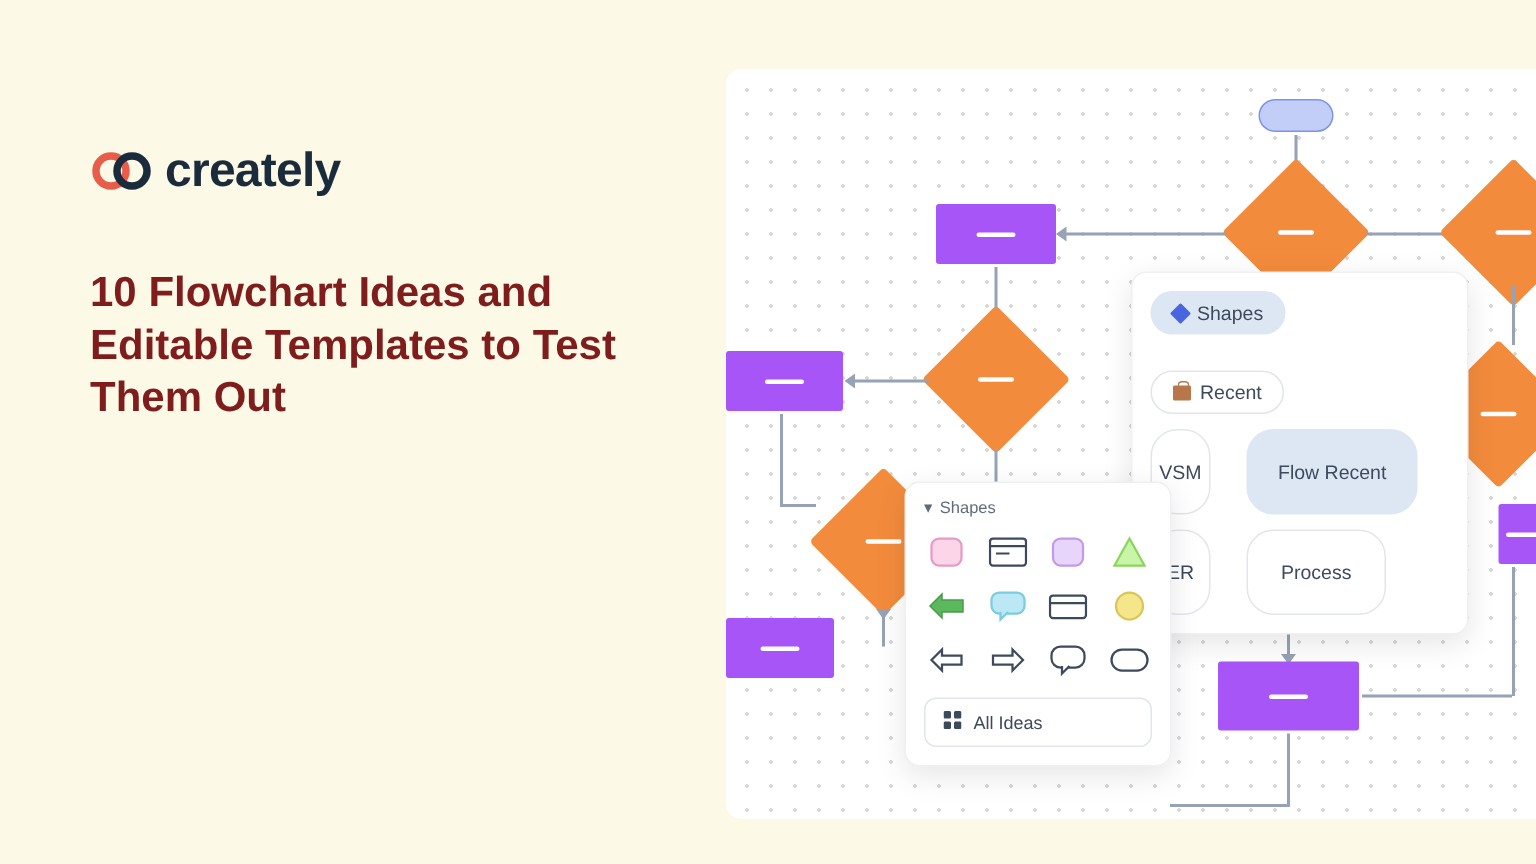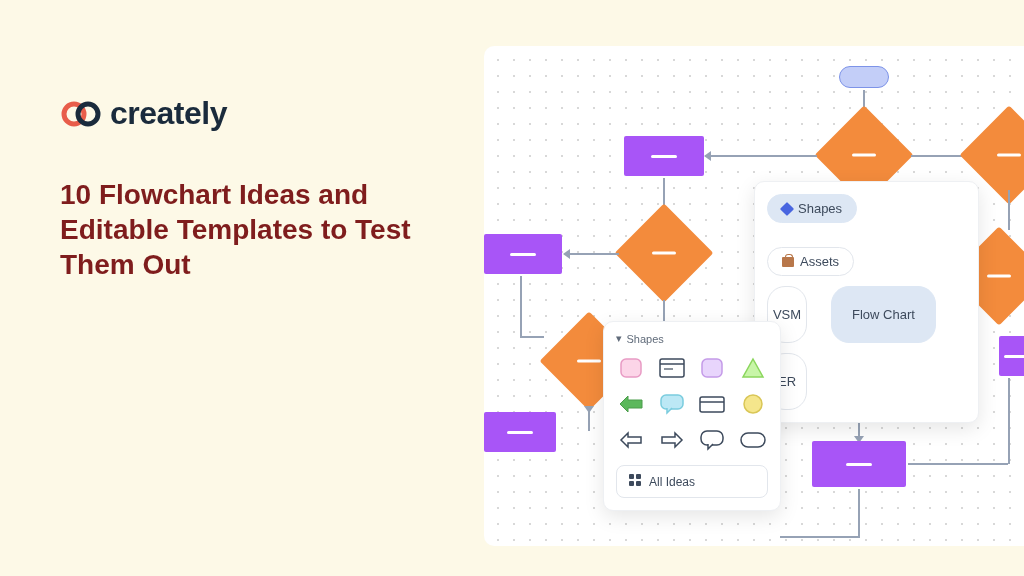--- a/index.html
+++ b/index.html
@@ -98,29 +98,30 @@
   <div class="conn" style="left:524px;top:332px;width:1.5px;height:86px"></div>
 
   <div class="panel panel-shapes">
     <div class="tab-row">
       <span class="pill active">
           <span class="dicon"></span>
           <span>Shapes</span>
         </span>
       <span class="pill">
           <span class="bicon"></span>
-          <span>Assets</span>
+          <span>Recent</span>
         </span>
     </div>
     <div class="tab-row">
       <span class="pill round">VSM</span>
-      <span class="pill active" style="padding:6px 20px">Flow Chart</span>
+      <span class="pill active" style="padding:6px 20px">Flow Recent</span>
     </div>
     <div class="tab-row">
       <span class="pill round">ER</span>
+      <span class="pill" style="padding:6px 22px">Process</span>
     </div>
   </div>
 
   <div class="panel panel-recent">
     <div class="recent-hdr">
       <span>▾</span>
       <span>Shapes</span>
     </div>
     <div class="shape-grid">
       <div class="sgc">

